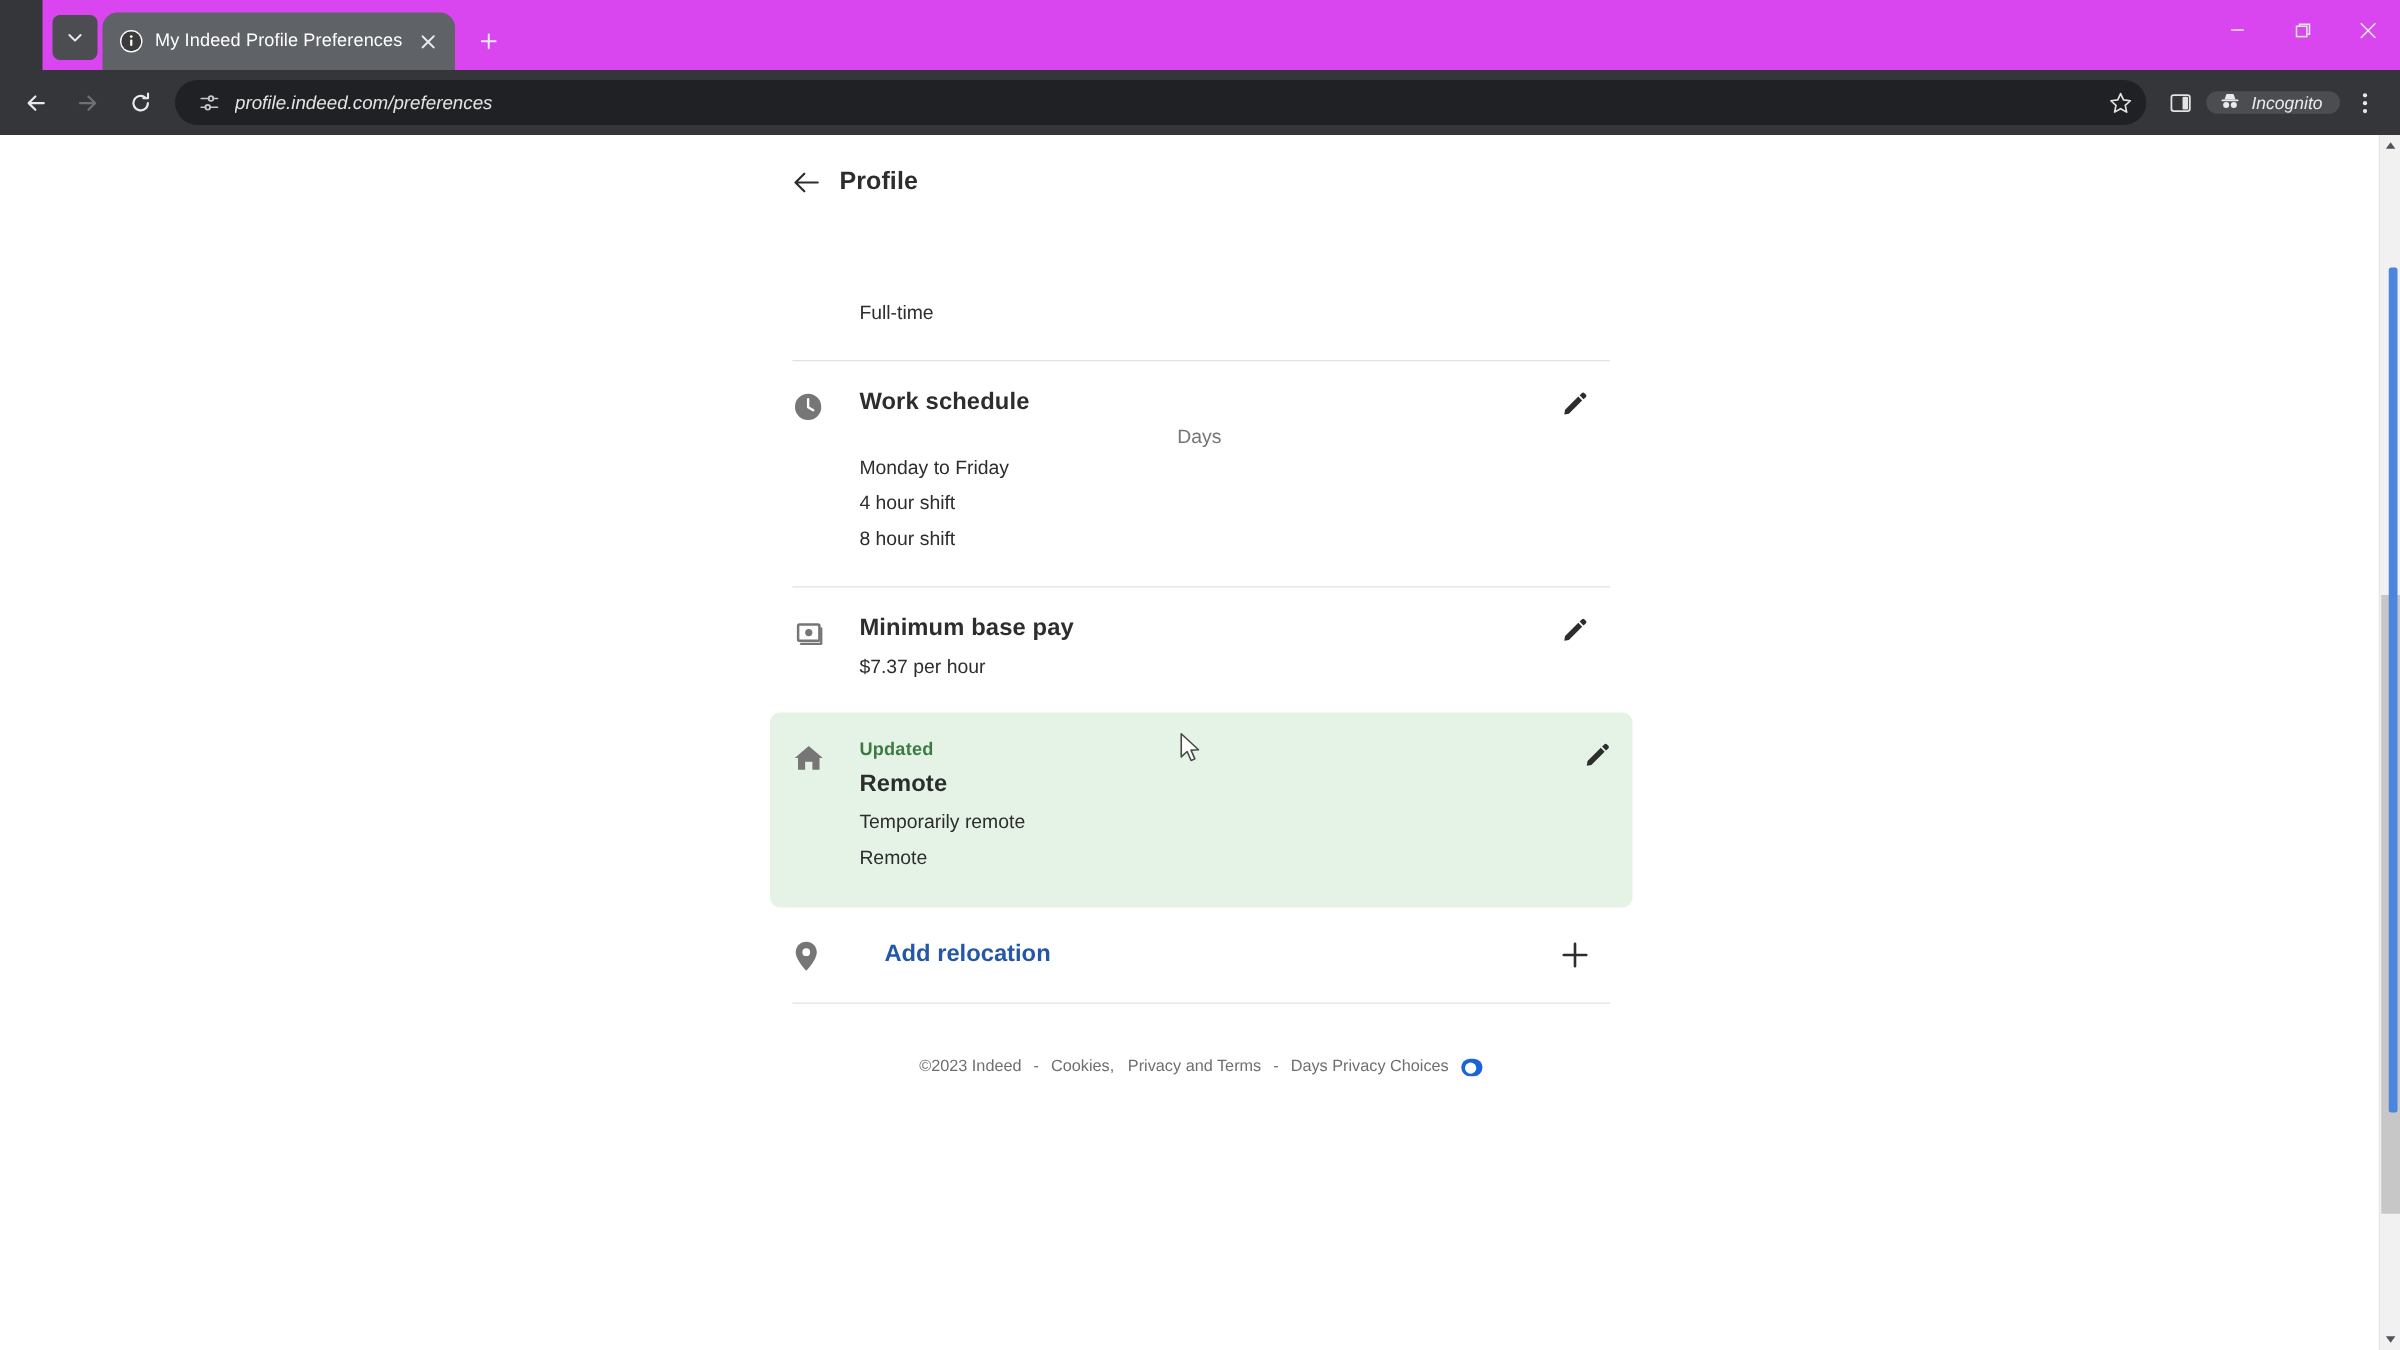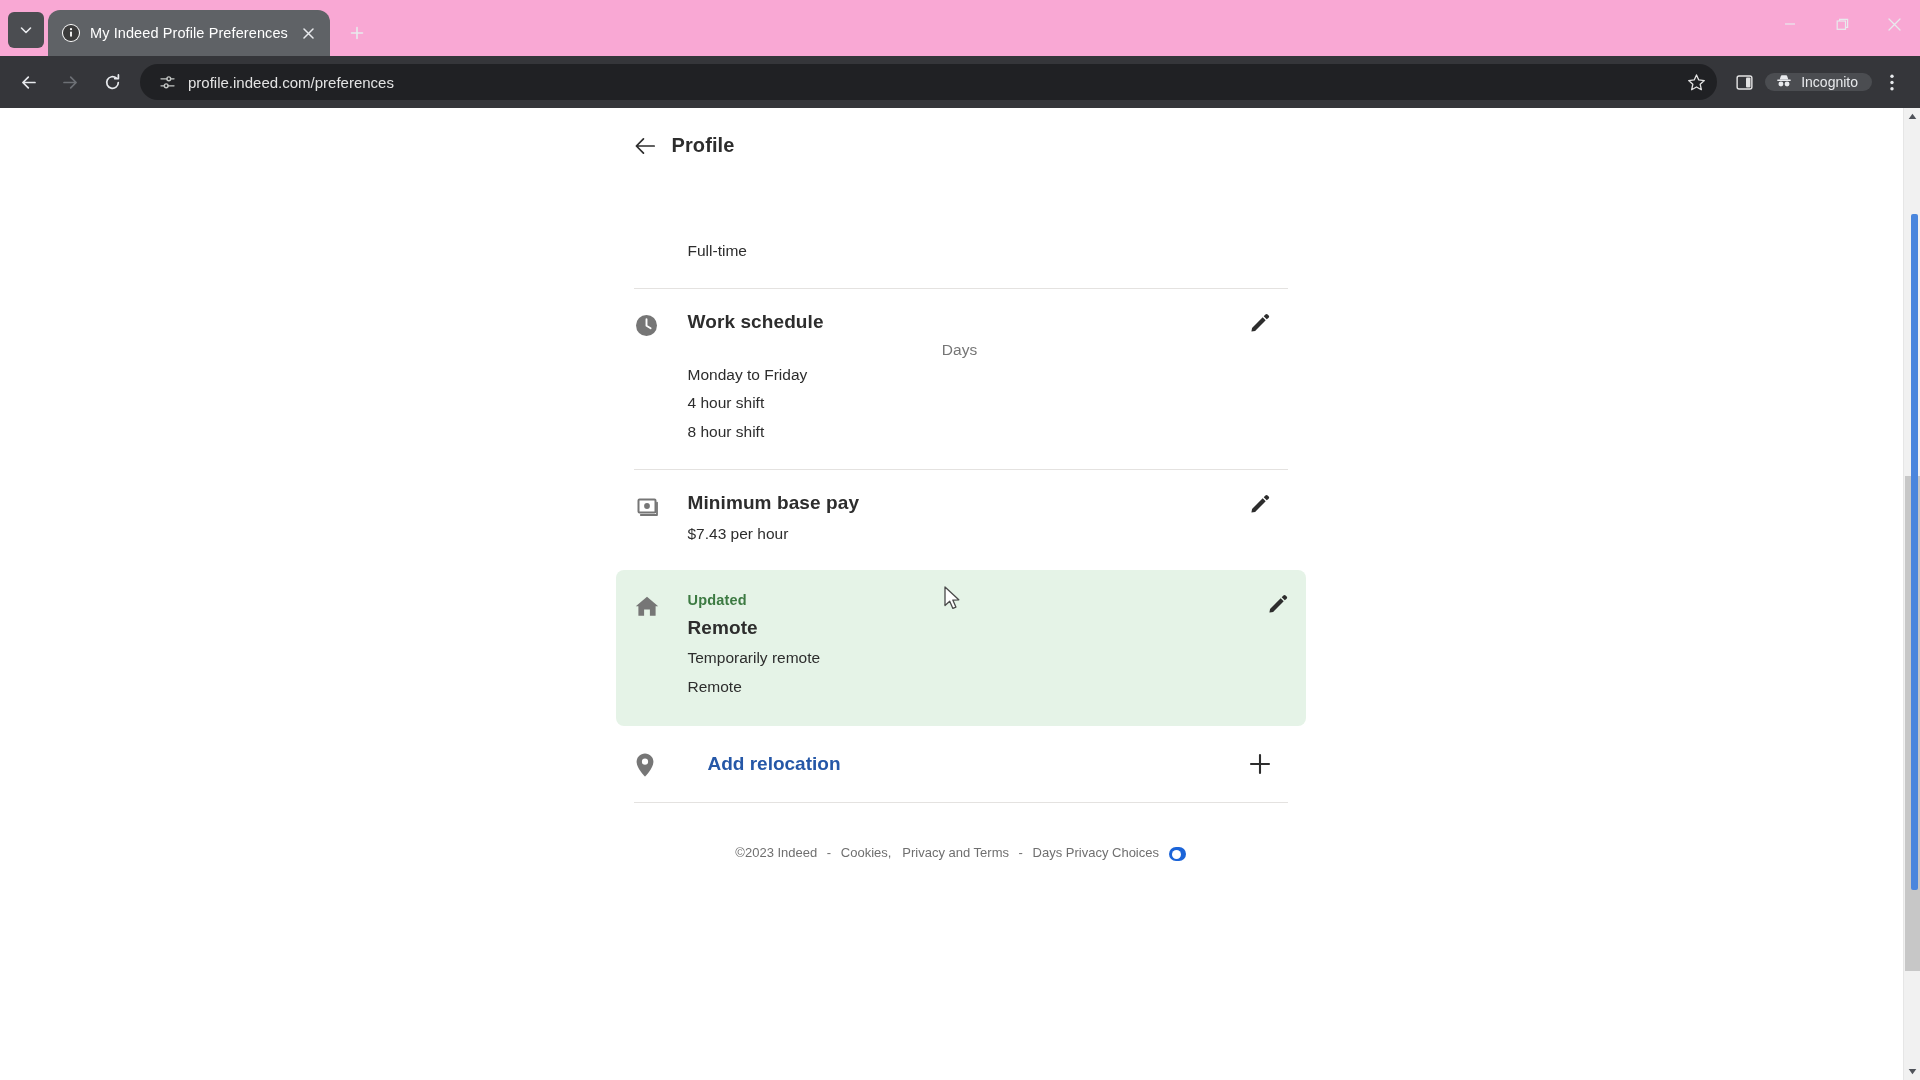--- a/index.html
+++ b/index.html
@@ -11,25 +11,26 @@
   }
 
   
   .browser {
     width: 1920px; height: 1080px;
     display: flex; flex-direction: column;
     background: #35363a;
   }
   .tabstrip {
     height: 56px;
-    background: #f9a8d4;
+    background: #d946ef;
     display: flex; align-items: flex-end;
     padding-left: 8px;
     position: relative;
     flex: none;
+    margin-left: 34px;
   }
   .tab-list-btn {
     width: 36px; height: 36px;
     margin-bottom: 8px; margin-right: 4px;
     border-radius: 6px;
     background: #4b4d51;
     display: flex; align-items: center; justify-content: center;
     color: #e8eaed;
     flex: none;
   }
@@ -81,20 +82,21 @@
     color: #e8eaed;
   }
 
   .toolbar {
     height: 52px;
     background: #35363a;
     display: flex; align-items: center;
     padding: 0 10px 0 8px;
     gap: 2px;
     flex: none;
+    font-style: italic;
   }
   .tb-icon {
     width: 40px; height: 40px; border-radius: 50%;
     display:flex;align-items:center;justify-content:center;
     color: #e8eaed; flex:none;
   }
   .tb-icon.disabled { color: #6d7075; }
   .omnibox {
     flex: 1;
     height: 36px;
@@ -448,21 +450,21 @@
         <div class="row">
           <div class="row-icon">
             <svg width="26" height="24" viewBox="0 0 26 24">
               <rect x="4.5" y="5.5" width="17" height="13" rx="1" fill="none" stroke="#767676" stroke-width="2"></rect>
               <circle cx="13" cy="12" r="2.9" fill="#767676"></circle>
               <path d="M6.8 21 H23 V8.6" fill="none" stroke="#767676" stroke-width="1.8" stroke-linecap="round" stroke-linejoin="round"></path>
             </svg>
           </div>
           <div class="row-body">
             <div class="row-title">Minimum base pay</div>
-            <div class="sub-value" style="margin-top:-2px;">$7.43 per hour</div>
+            <div class="sub-value" style="margin-top:-2px;">$7.37 per hour</div>
           </div>
           <div class="row-action">
             <svg width="21" height="21" viewBox="0 0 22 22">
                 <path d="M3.2 15.6 L14.3 4.5 L17.5 7.7 L6.4 18.8 L2.5 19.5 Z" fill="#2d2d2d"></path>
                 <path d="M15.4 3.4 L17.2 1.6 a1.6 1.6 0 0 1 2.3 0 l1.1 1.1 a1.6 1.6 0 0 1 0 2.3 L18.6 6.6 Z" fill="#2d2d2d"></path>
               </svg>
           </div>
         </div>
 
         <div class="card-green">

